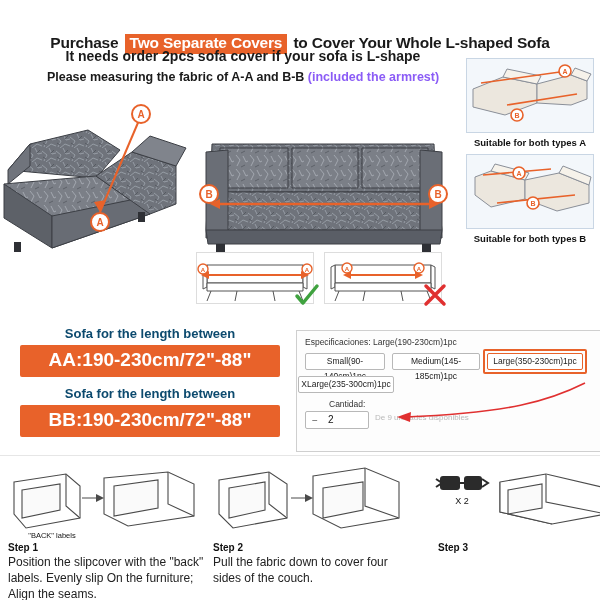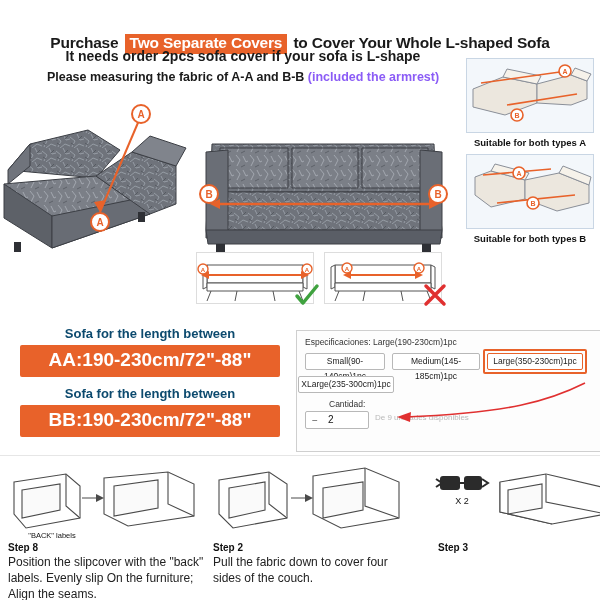--- a/index.html
+++ b/index.html
@@ -364,21 +364,21 @@
           <g fill="#fff" stroke="#4a4a4a" stroke-width="1.1">
             <path d="M96 16 L160 10 L186 22 L186 54 L120 64 L96 52 Z"></path>
             <path d="M106 24 L150 18 L150 46 L106 54 Z" fill="#fafafa"></path>
             <path d="M160 10 L160 42 L186 54"></path>
           </g>
           <line x1="74" y1="36" x2="92" y2="36" stroke="#4a4a4a" stroke-width="1"></line>
           <polygon points="96,36 88,32 88,40" fill="#4a4a4a"></polygon>
           <text x="44" y="76" font-size="7.5" fill="#111" text-anchor="middle" font-family="Liberation Sans, sans-serif">"BACK" labels</text>
         </svg>
       </div>
-      <div class="step-title">Step 8</div>
+      <div class="step-title">Step 1</div>
       <div class="step-text">Position the slipcover with the  "back" labels. Evenly slip On the furniture; Align the seams.</div>
     </div>
 
     <div class="step s2">
       <div class="step-img">
         <svg width="196" height="78" viewBox="0 0 196 78">
           <g fill="#fff" stroke="#4a4a4a" stroke-width="1.1">
             <path d="M6 18 L56 10 L74 22 L74 56 L20 66 L6 52 Z"></path>
             <path d="M16 26 L52 20 L52 48 L16 56 Z" fill="#fafafa"></path>
             <path d="M56 10 L56 42 L74 56"></path>

